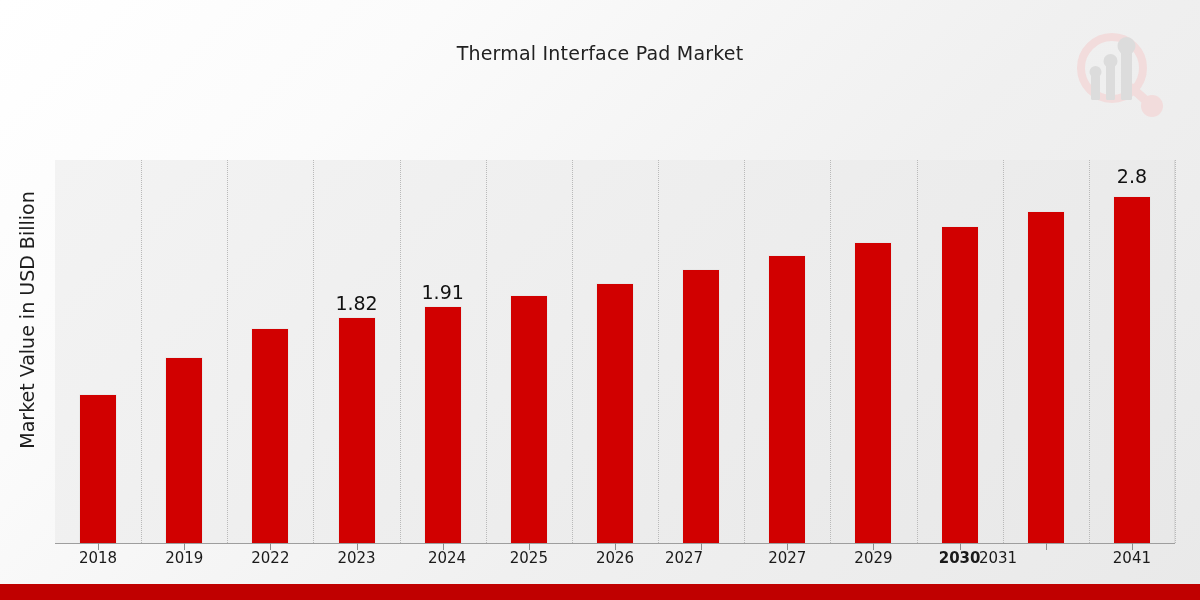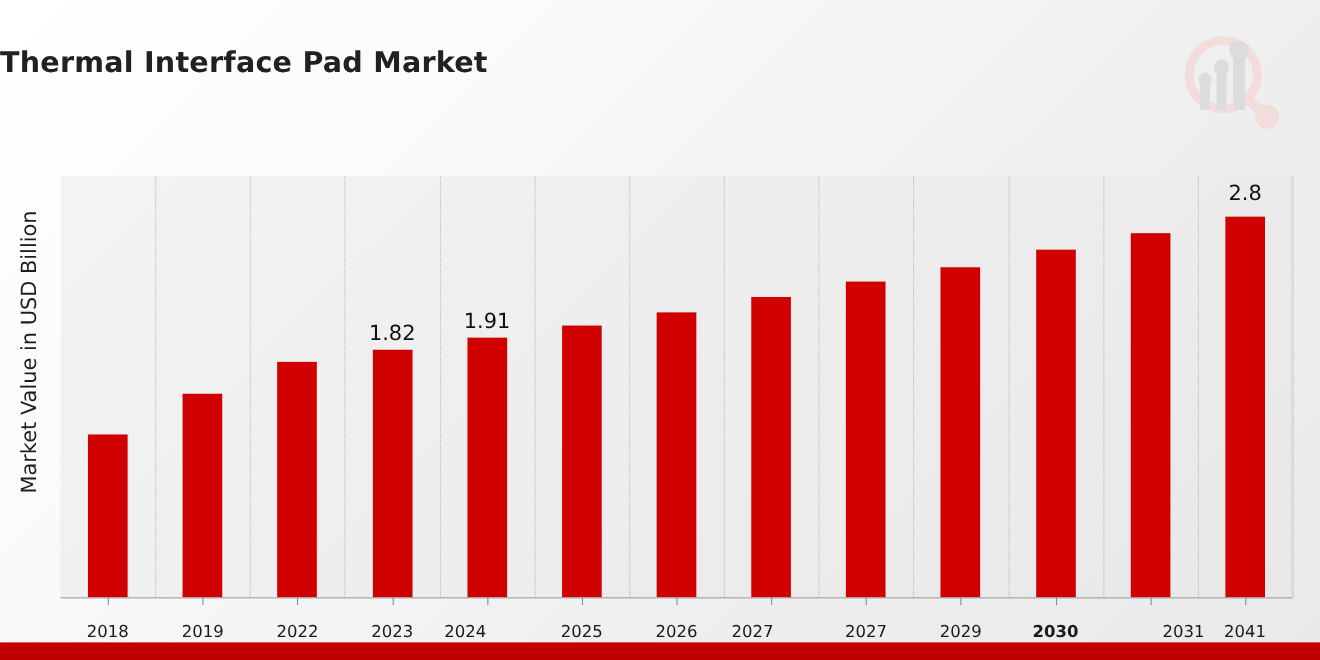--- a/index.html
+++ b/index.html
@@ -11,23 +11,23 @@
   #page {
     position: relative;
     width: 1200px; height: 600px;
     background: linear-gradient(135deg, #ffffff 0%, #fbfbfb 25%, #f0f0f0 60%, #e9e9e9 100%);
   }
 
   
   #chart-title {
     position: absolute;
     left: 0; right: 0; top: 42px;
-    text-align: left;
-    font-size: 26px;
-    font-weight: 700;
+    text-align: center;
+    font-size: 19px;
+    font-weight: 400;
     color: #212121;
     letter-spacing: 0.2px;
   }
 
   
   #watermark {
     position: absolute;
     right: 24px; top: 22px;
     width: 112px; height: 102px;
     opacity: 1;
@@ -94,21 +94,20 @@
     width: 1px; height: 7px;
     background: #8c8c8c;
   }
   .tick-label {
     position: absolute;
     top: 549px;
     width: 90px;
     text-align: center;
     font-size: 15px;
     color: #1a1a1a;
-    margin-top: 16px;
   }
 
   
   #footer-band {
     position: absolute;
     left: 0; right: 0; bottom: 0;
     height: 16px;
     background: #c00000;
   }
 </style>
@@ -173,30 +172,30 @@
 
 <div class="tick" style="left: 98.0769px;"></div>
     <div class="tick-label" style="left: 53.0769px;">2018</div>
     <div class="tick" style="left: 184.231px;"></div>
     <div class="tick-label" style="left: 139.231px;">2019</div>
     <div class="tick" style="left: 270.385px;"></div>
     <div class="tick-label" style="left: 225.385px;">2022</div>
     <div class="tick" style="left: 356.538px;"></div>
     <div class="tick-label" style="left: 311.538px;">2023</div>
     <div class="tick" style="left: 442.692px;"></div>
-    <div class="tick-label" style="left: 378px;">2024</div>
+    <div class="tick-label" style="left: 402px;">2024</div>
     <div class="tick" style="left: 528.846px;"></div>
     <div class="tick-label" style="left: 483.846px;">2025</div>
     <div class="tick" style="left: 615px;"></div>
     <div class="tick-label" style="left: 570px;">2026</div>
     <div class="tick" style="left: 701.154px;"></div>
     <div class="tick-label" style="left: 639px;">2027</div>
     <div class="tick" style="left: 787.308px;"></div>
     <div class="tick-label" style="left: 742.308px;">2027</div>
     <div class="tick" style="left: 873.462px;"></div>
     <div class="tick-label" style="left: 828.462px;">2029</div>
     <div class="tick" style="left: 959.615px;"></div>
     <div class="tick-label" style="left: 914.615px; font-weight: bold;">2030</div>
     <div class="tick" style="left: 1045.77px;"></div>
-    <div class="tick-label" style="left: 1031px;">2031</div>
+    <div class="tick-label" style="left: 953px;">2031</div>
     <div class="tick" style="left: 1131.92px;"></div>
     <div class="tick-label" style="left: 1086.92px;">2041</div>
   </div>
 
 </body></html>

